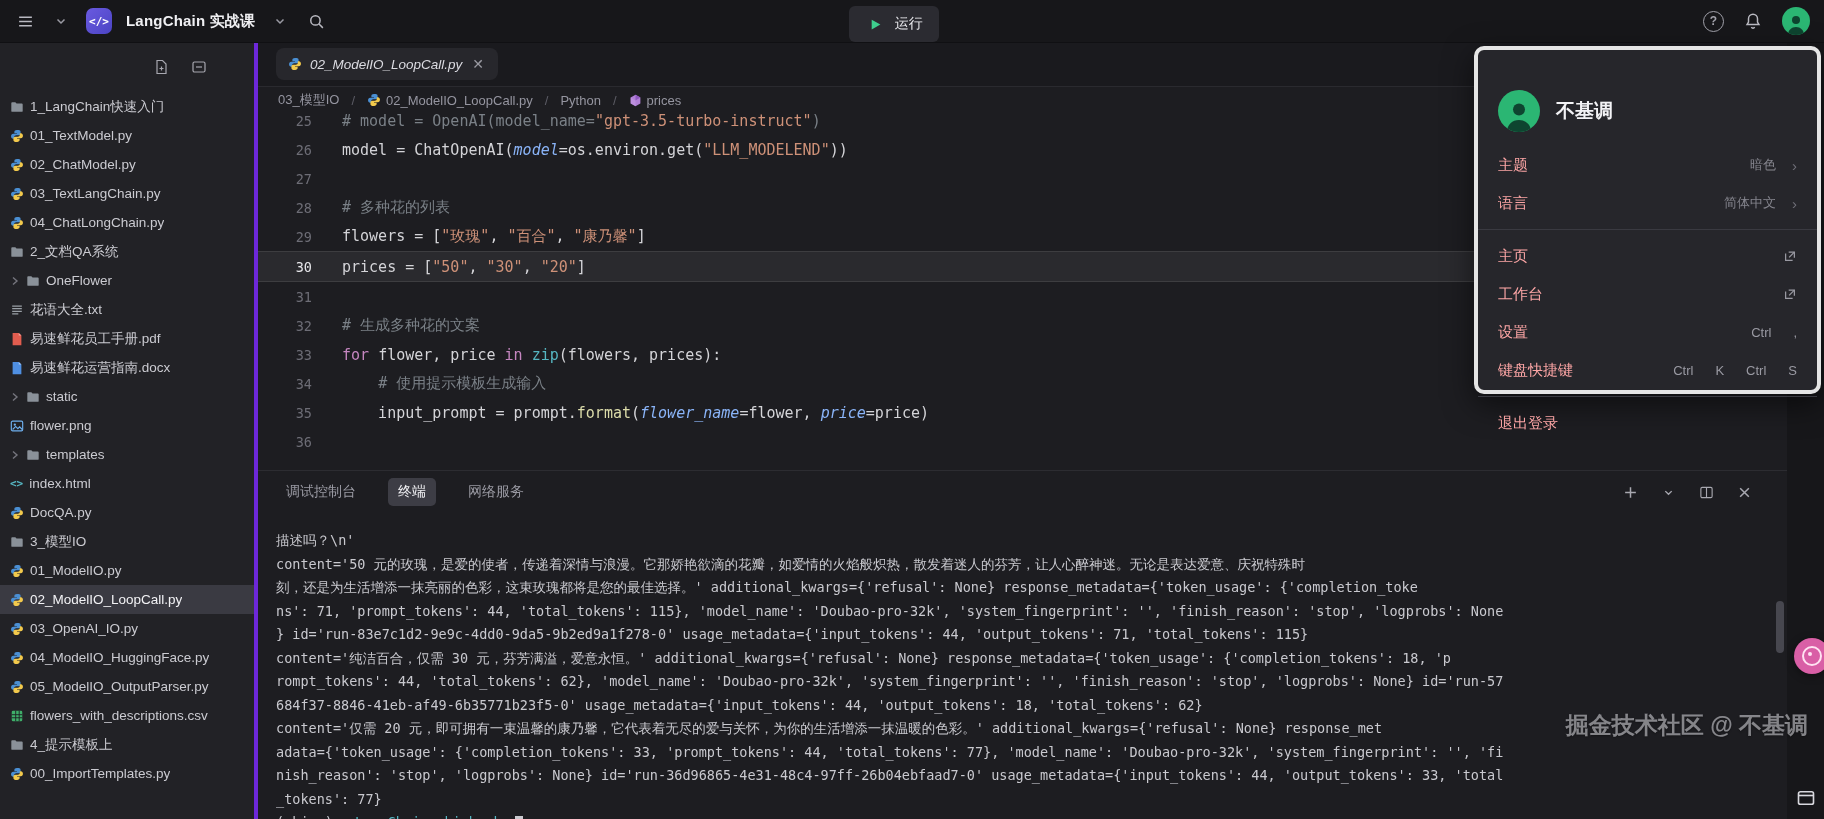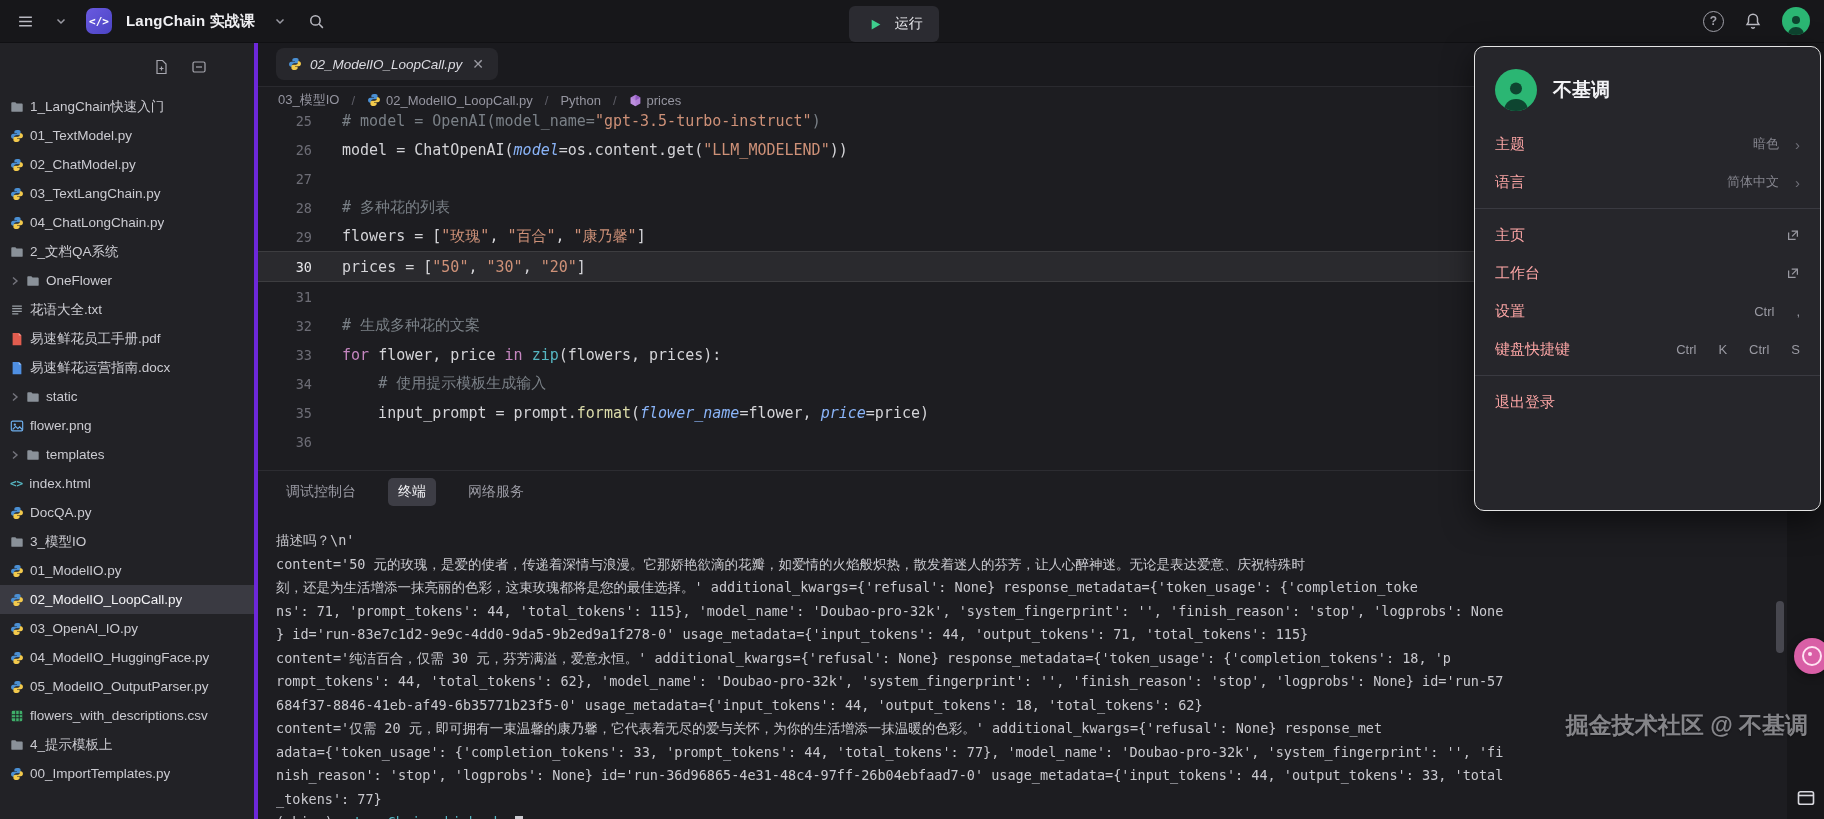--- a/index.html
+++ b/index.html
@@ -84,23 +84,23 @@
        box-shadow:0 2px 8px rgba(0,0,0,.4);}
   .fab-inner{width:16px;height:16px;border:2.5px solid #ffe3f2;border-radius:50%;position:relative;}
   .fab-inner::after{content:"";position:absolute;left:4px;top:4px;width:4px;height:4px;border-radius:50%;background:#ffe3f2;}
   .popout{position:absolute;left:1796px;top:788px;z-index:6;cursor:pointer;}
 
   
   .watermark{position:absolute;right:16px;top:710px;z-index:5;font-size:23px;font-weight:700;
              color:rgba(225,225,232,.55);text-shadow:0 1px 2px rgba(0,0,0,.35);pointer-events:none;}
 
   
-  .user-menu{position:absolute;left:1474px;top:46px;width:347px;height:465px;background:#26262b;
-             border:1px solid #e5e5e5;border-radius:10px;box-shadow:0 10px 30px rgba(0,0,0,.55);z-index:10;
-             padding:6px 0;box-sizing:border-box;}
+  .user-menu{position:absolute;left:1474px;top:46px;width:347px;height:348px;background:#26262b;
+             border:4px solid #e5e5e5;border-radius:10px;box-shadow:0 10px 30px rgba(0,0,0,.55);z-index:10;
+             padding:24px 0;box-sizing:border-box;}
   .um-header{display:flex;align-items:center;gap:16px;padding:16px 20px 14px;}
   .um-avatar{width:42px;height:42px;border-radius:50%;background:var(--avatar-green,#2bb673);
              display:flex;align-items:flex-end;justify-content:center;overflow:hidden;}
   .um-name{font-size:19px;font-weight:700;color:#f3f3f6;}
   .menu-row{height:38px;display:flex;align-items:center;justify-content:space-between;padding:0 20px;cursor:pointer;}
   .menu-label{font-size:15px;color:#fca5a5;}
   .menu-right{display:flex;align-items:center;gap:16px;}
   .menu-value{font-size:13px;color:#85858e;}
   .menu-chev{color:#6f6f78;font-size:15px;}
   .menu-key{font-size:13px;color:#9a9aa3;margin-left:6px;}
@@ -449,21 +449,21 @@
       </div>
 
     <div class="code-area">
       <div class="code-scroll">
           <div class="code-line partial">
             <span class="ln">25</span>
             <span class="code-text"><span class="tok-c"># model = OpenAI(model_name=</span><span class="tok-s">"gpt-3.5-turbo-instruct"</span><span class="tok-c">)</span></span>
           </div>
           <div class="code-line">
             <span class="ln">26</span>
-            <span class="code-text"><span class="tok-p">model = ChatOpenAI(</span><span class="tok-prm">model</span><span class="tok-p">=os.content.get(</span><span class="tok-s">"LLM_MODELEND"</span><span class="tok-p">))</span></span>
+            <span class="code-text"><span class="tok-p">model = ChatOpenAI(</span><span class="tok-prm">model</span><span class="tok-p">=os.environ.get(</span><span class="tok-s">"LLM_MODELEND"</span><span class="tok-p">))</span></span>
           </div>
           <div class="code-line">
             <span class="ln">27</span>
             <span class="code-text"></span>
           </div>
           <div class="code-line">
             <span class="ln">28</span>
             <span class="code-text"><span class="tok-c"># 多种花的列表</span></span>
           </div>
           <div class="code-line">

